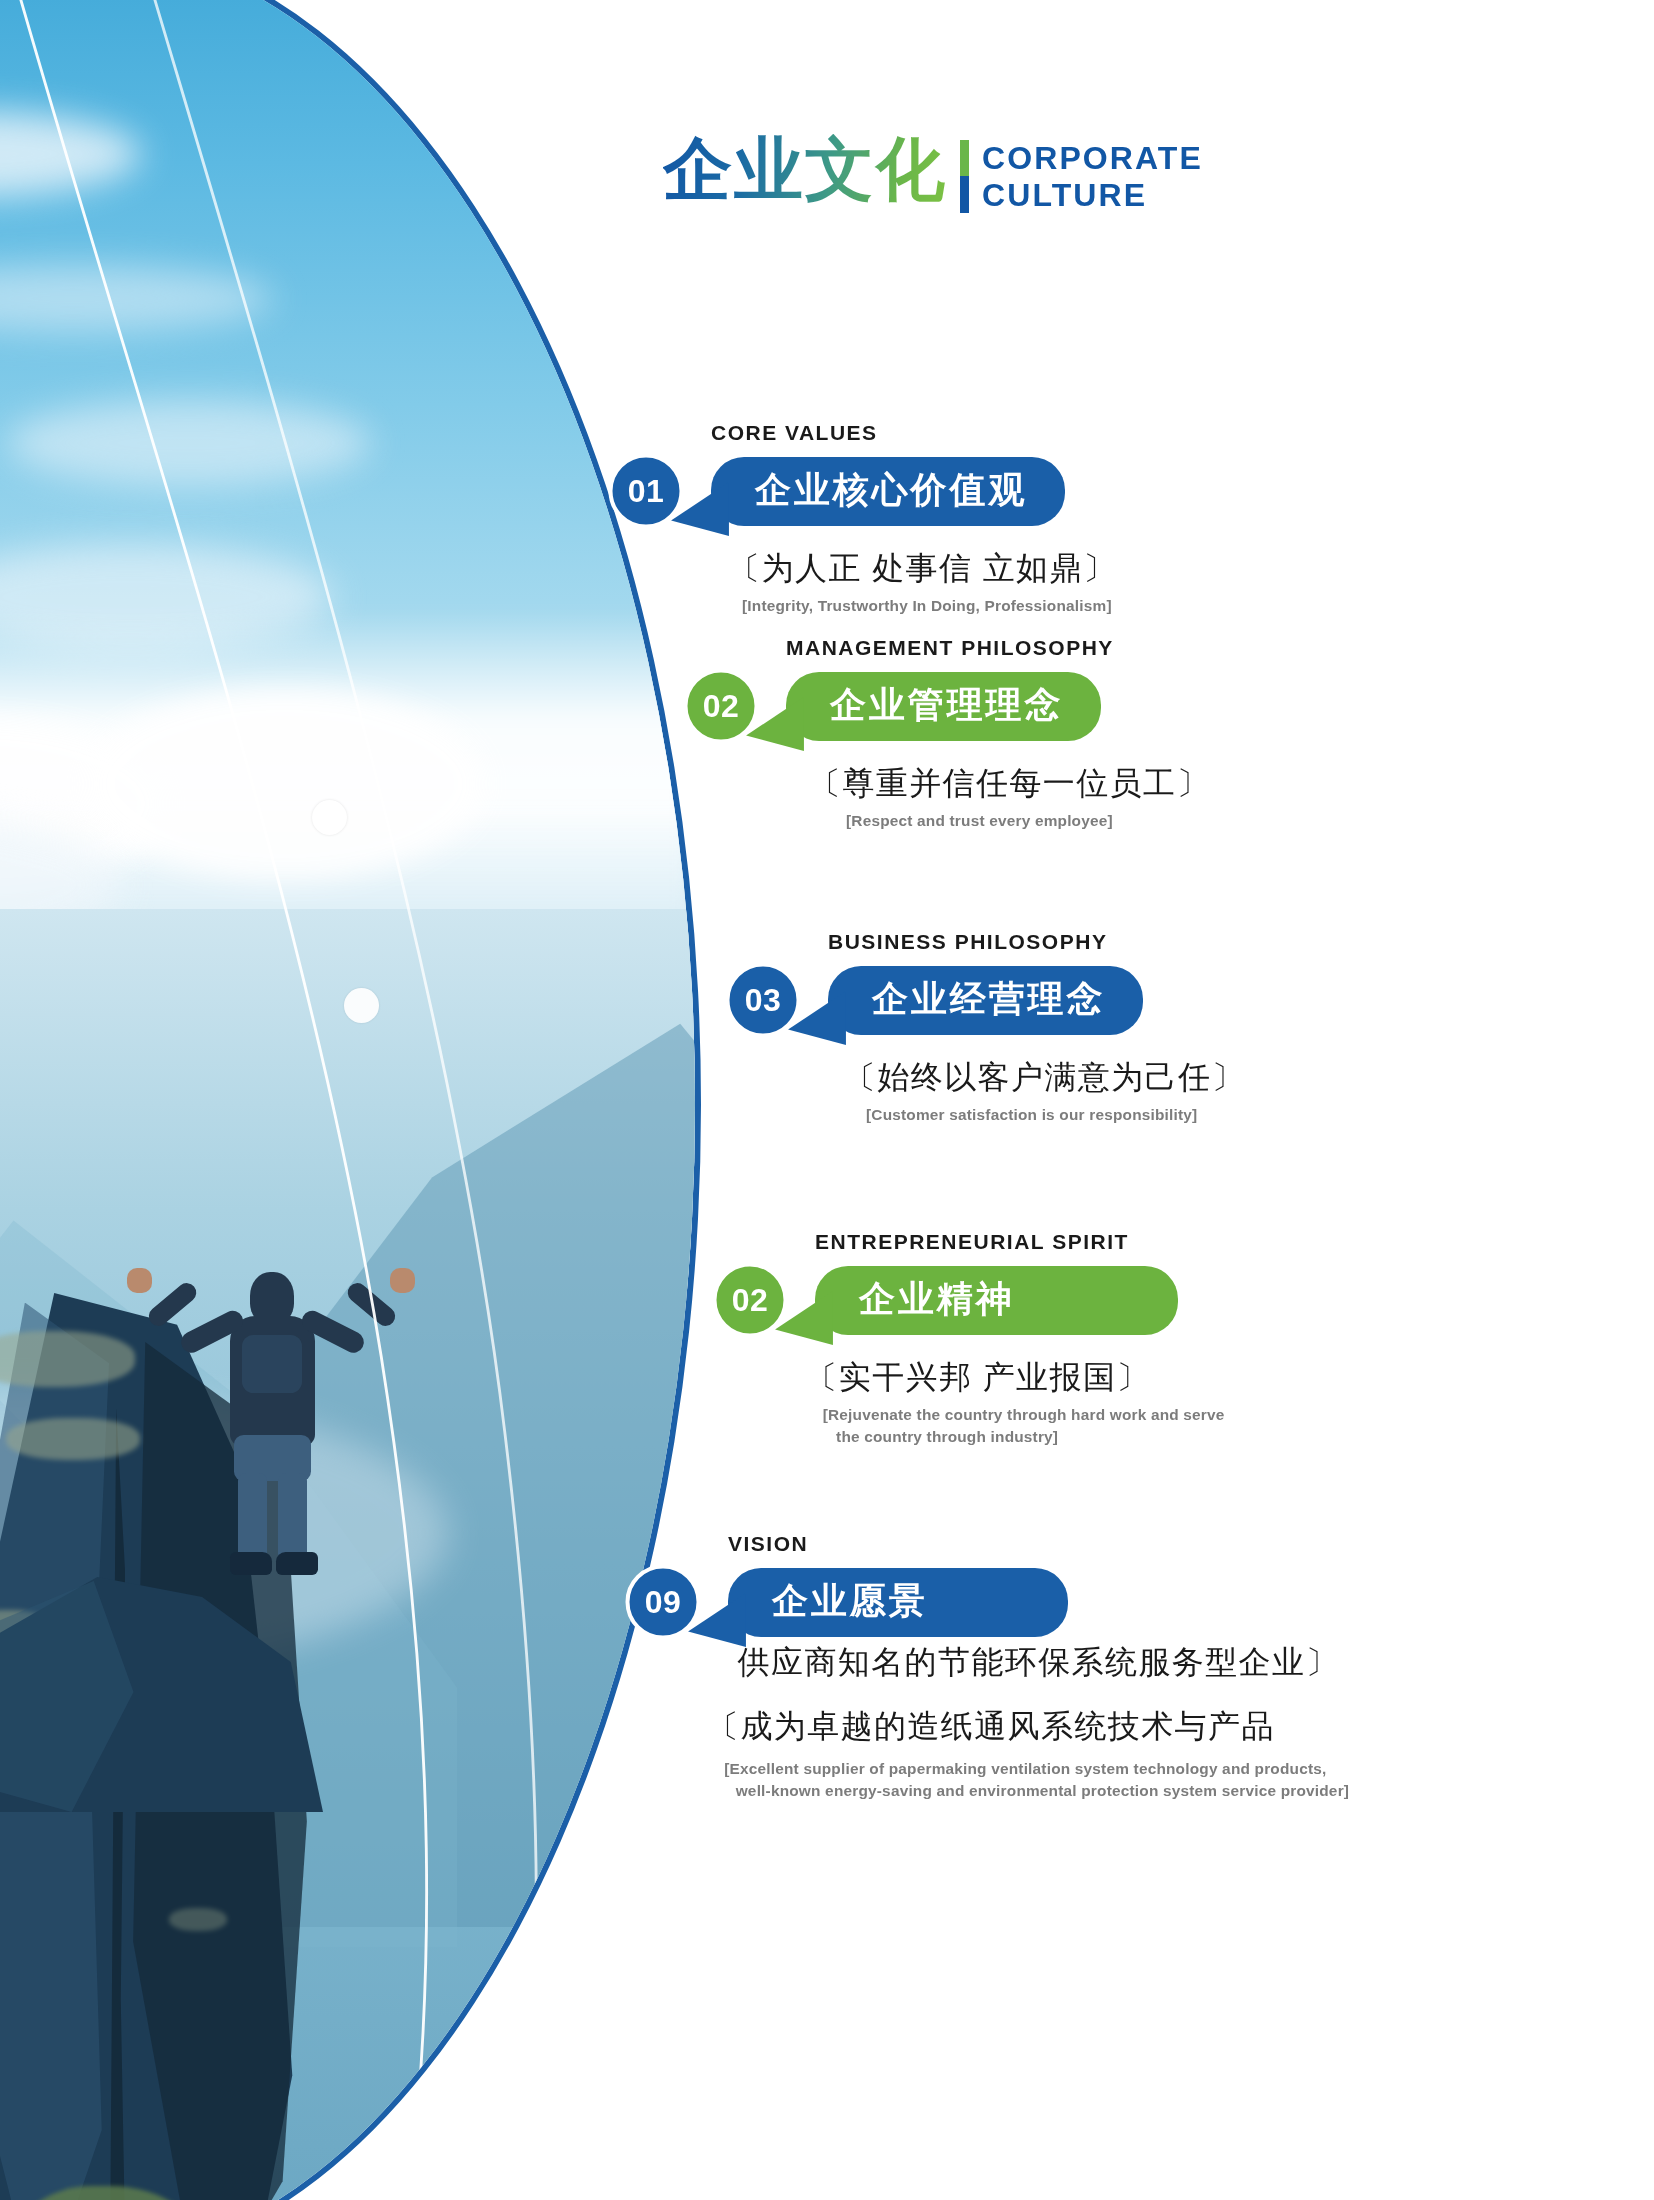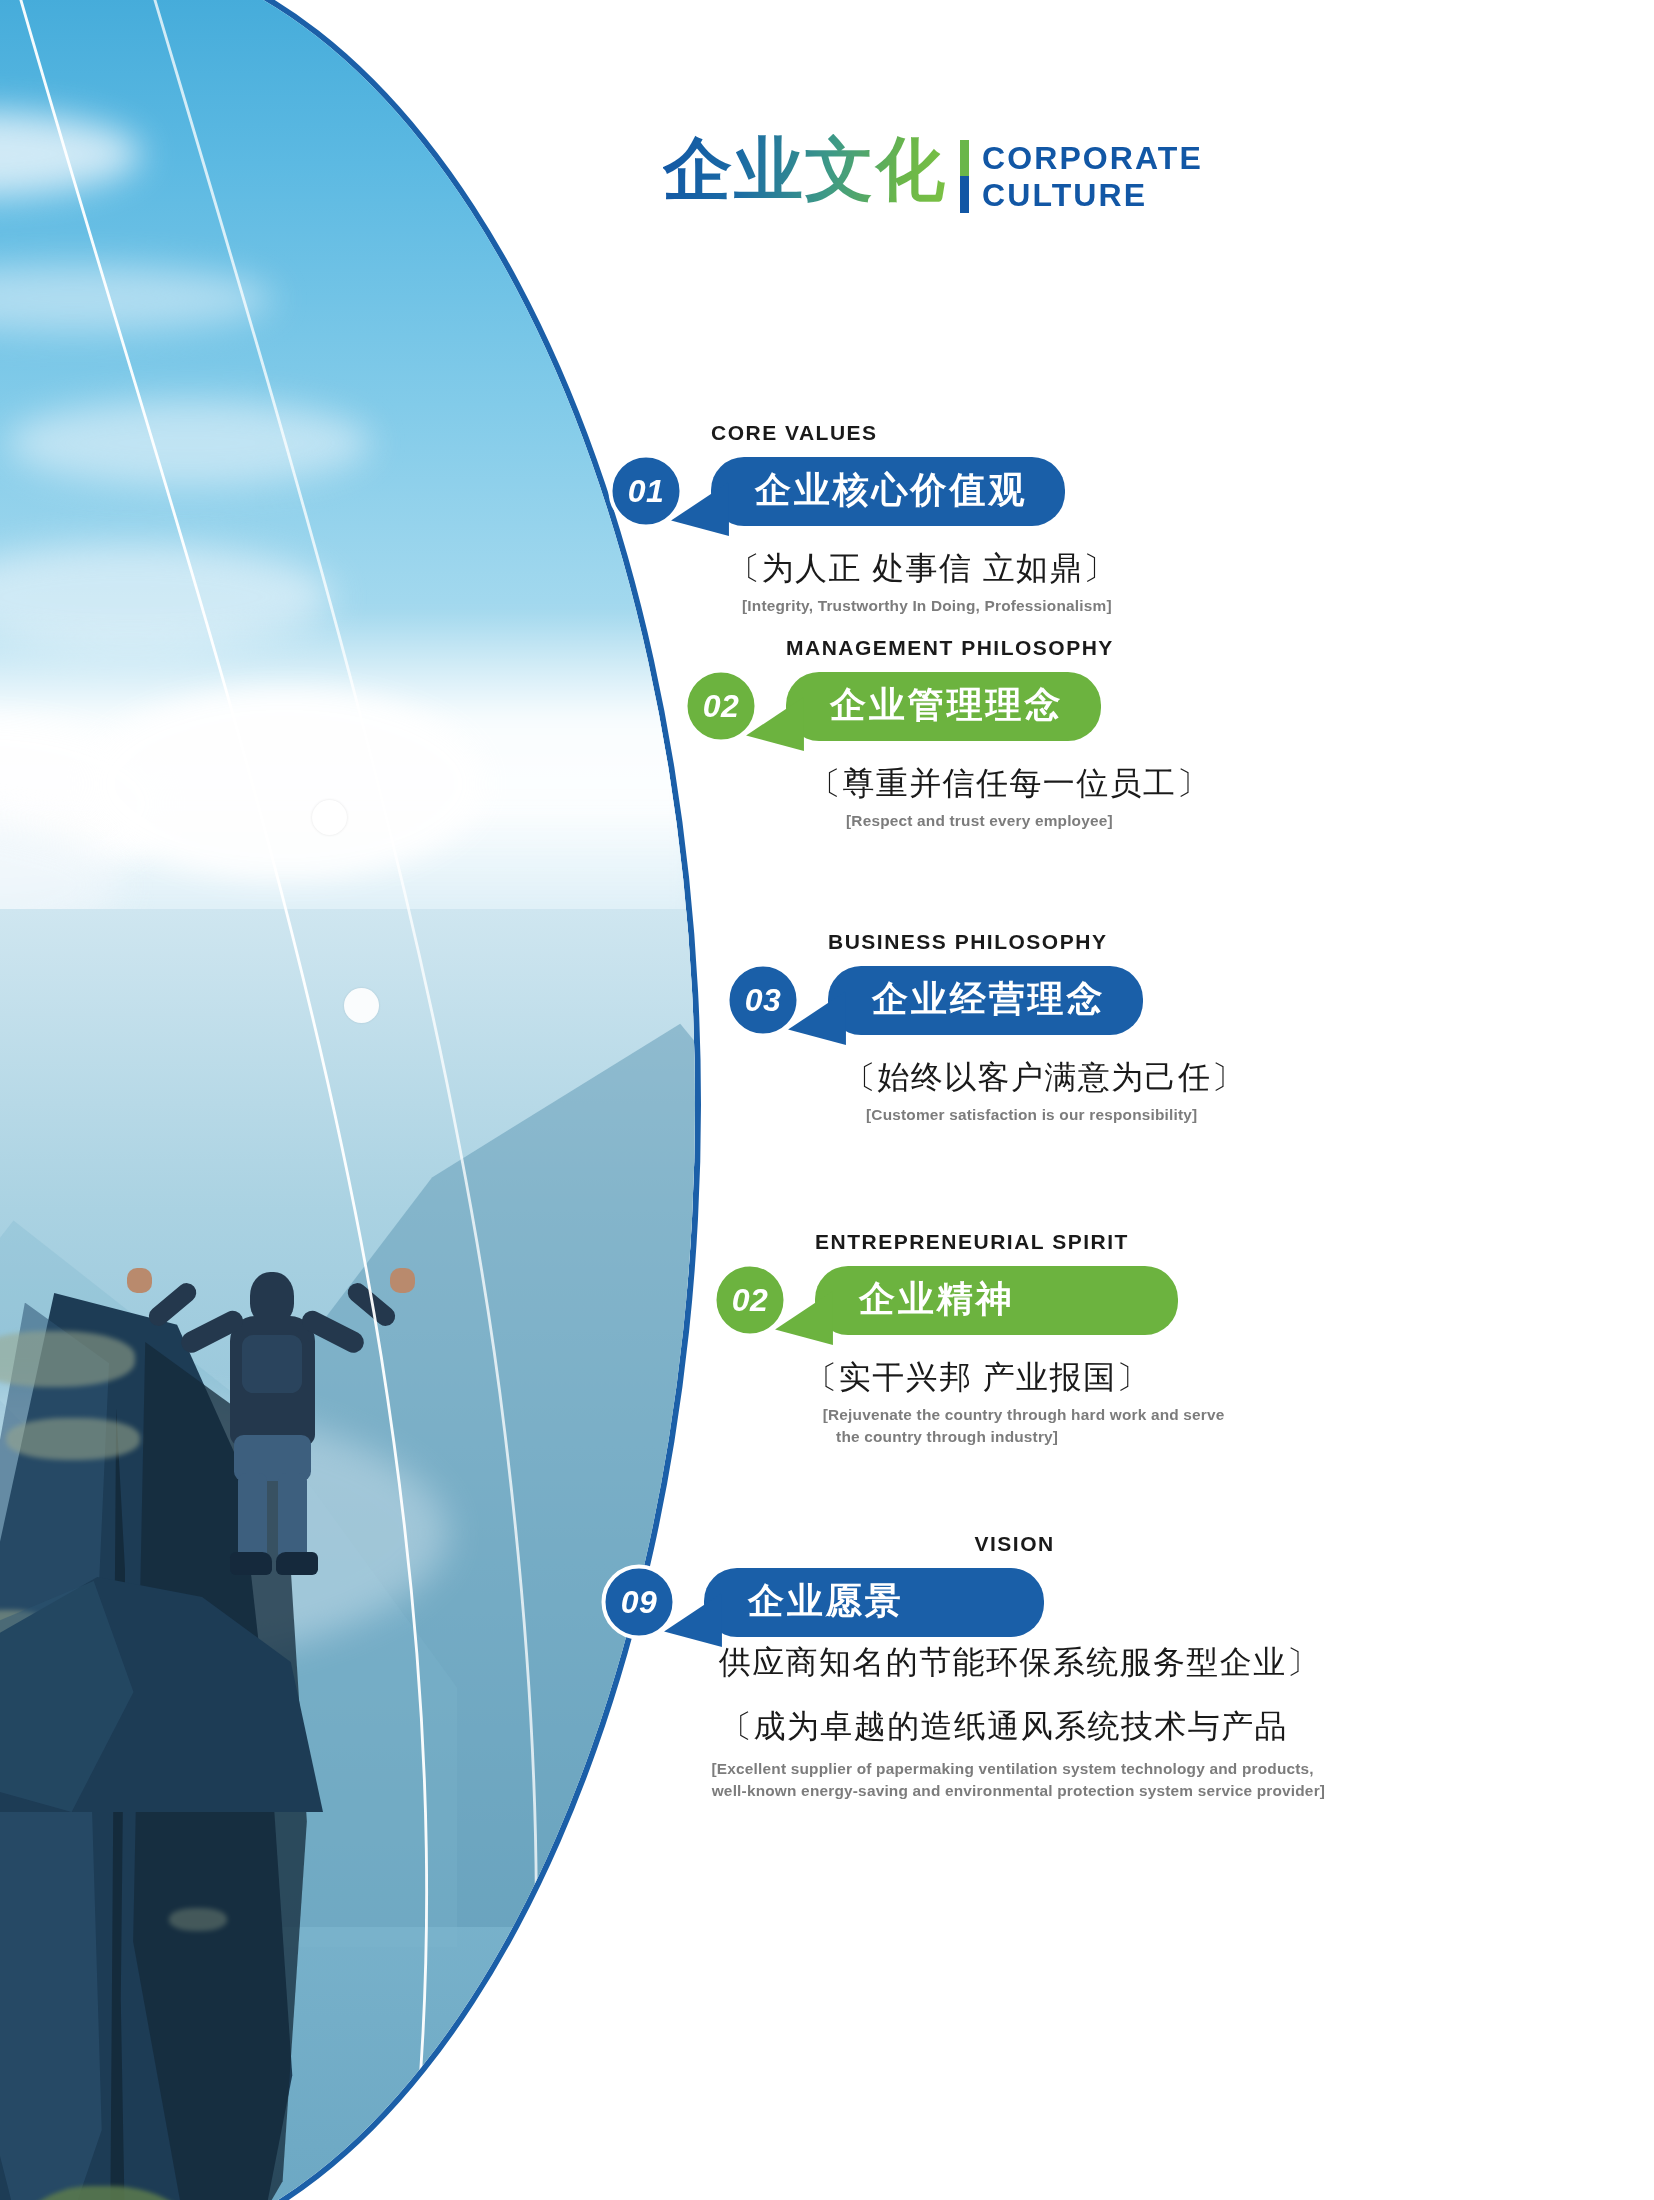--- a/index.html
+++ b/index.html
@@ -84,21 +84,21 @@
   .item-eyebrow{
     font-size:21px;font-weight:bold;color:#1a1a1a;letter-spacing:1.5px;
     margin-bottom:11.5px;white-space:nowrap;
   }
   .bubble-row{position:relative;display:flex;align-items:center;}
   .badge{
     position:absolute;left:0;top:50%;transform:translate(-50%,-50%);
     width:75px;height:75px;border-radius:50%;
     border:4.8px solid #ffffff;box-sizing:border-box;
     display:flex;align-items:center;justify-content:center;
-    color:#fff;font-size:32px;font-weight:bold;font-style:italic;letter-spacing:0.5px;
+    color:#fff;font-size:32px;font-weight:bold;letter-spacing:0.5px;
     z-index:3;
   }
   .bubble{
     position:relative;border-radius:33px;
     padding:13.4px 38px 16.3px 44px;
     display:flex;align-items:center;
     box-sizing:border-box;
     min-height:63px;
   }
   .bubble-text{
@@ -280,21 +280,21 @@
       <span class="bubble-text">企业精神</span>
     </div>
   </div>
   <div class="item-cn" style="margin-left:-9.6px;">〔实干兴邦 产业报国〕</div>
   <div class="item-en" style="margin-left:7.7px;">
     <div>[Rejuvenate the country through hard work and serve</div>
     <div style="margin-left:13.4px;">the country through industry]</div>
   </div>
 </div>
 
-<div class="item blue" style="left:704px;top:1532px;text-align:center;">
+<div class="item blue" style="left:728px;top:1532px;">
   <div class="item-eyebrow">VISION</div>
   <div class="bubble-row">
     <div class="badge" style="left:-65px;">09</div>
     <svg class="tail" style="left:-40px;top:25px;width:58px;height:54px;" viewBox="0 0 60 56">
       <polygon points="60,0 60,56 0,40" fill="#1a5fa8"></polygon>
     </svg>
     <div class="bubble" style="padding-right:140px;">
       <span class="bubble-text">企业愿景</span>
     </div>
   </div>

